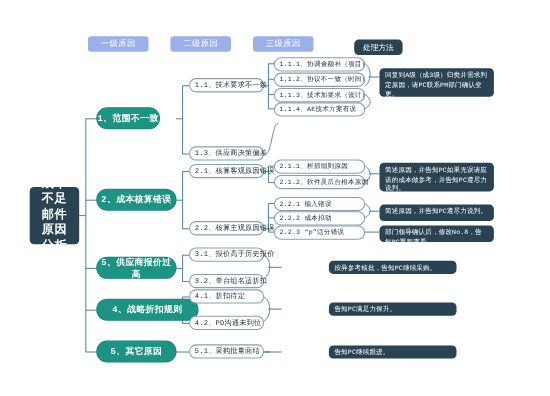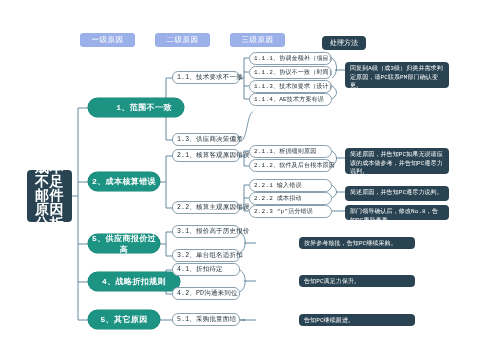--- a/index.html
+++ b/index.html
@@ -32,21 +32,21 @@
     font-size:7px;
     height:14px;
     text-align:center;
   }
 
   
   .root{
     background:#294352;
     color:#ffffff;
     border-radius:4px;
-    font-size:14px;
+    font-size:11px;
     line-height:14px;
     font-weight:bold;
     text-align:center;
     padding:4px 6px;
     letter-spacing:.5px;
   }
 
   
   .lv1{
     background:#1d9384;
@@ -171,21 +171,21 @@
     </g>
   </svg>
 
   <div class="node hdr" style="left:80px;top:33px;width:55px;">一级原因</div>
   <div class="node hdr" style="left:230px;top:33px;width:55px;">三级原因</div>
   <div class="node hdr" style="left:155px;top:33px;width:55px;">二级原因</div>
   <div class="node hdr-dark" style="left:322px;top:36px;width:44px;">处理方法</div>
 
   <div class="node root" style="left:27px;top:170px;width:45px;height:52px;">成本不足邮件原因分析</div>
 
-  <div class="node lv1" style="left:88px;top:98px;width:96px;padding-left:16px;">1、范围不一致</div>
+  <div class="node lv1" style="left:88px;top:98px;width:57px;">1、范围不一致</div>
   <div class="node lv1" style="left:88px;top:172px;width:72px;">2、成本核算错误</div>
   <div class="node lv1" style="left:88px;top:234px;width:72px;">5、供应商报价过高</div>
   <div class="node lv1" style="left:88px;top:272px;width:92px;">4、战略折扣规则</div>
   <div class="node lv1" style="left:72px;top:310px;width:72px;margin-left:16px;">5、其它原因</div>
 
   <div class="node lv2" style="left:172px;top:71px;width:68px;">1.1、技术要求不一致</div>
   <div class="node lv2" style="left:172px;top:133px;width:68px;">1.3、供应商决策偏差</div>
   <div class="node lv2" style="left:172px;top:149px;width:68px;">2.1、核算客观原因错误</div>
   <div class="node lv2" style="left:172px;top:201px;width:68px;">2.2、核算主观原因错误</div>
   <div class="node lv2" style="left:172px;top:225px;width:68px;">3.1、报价高于历史报价</div>

